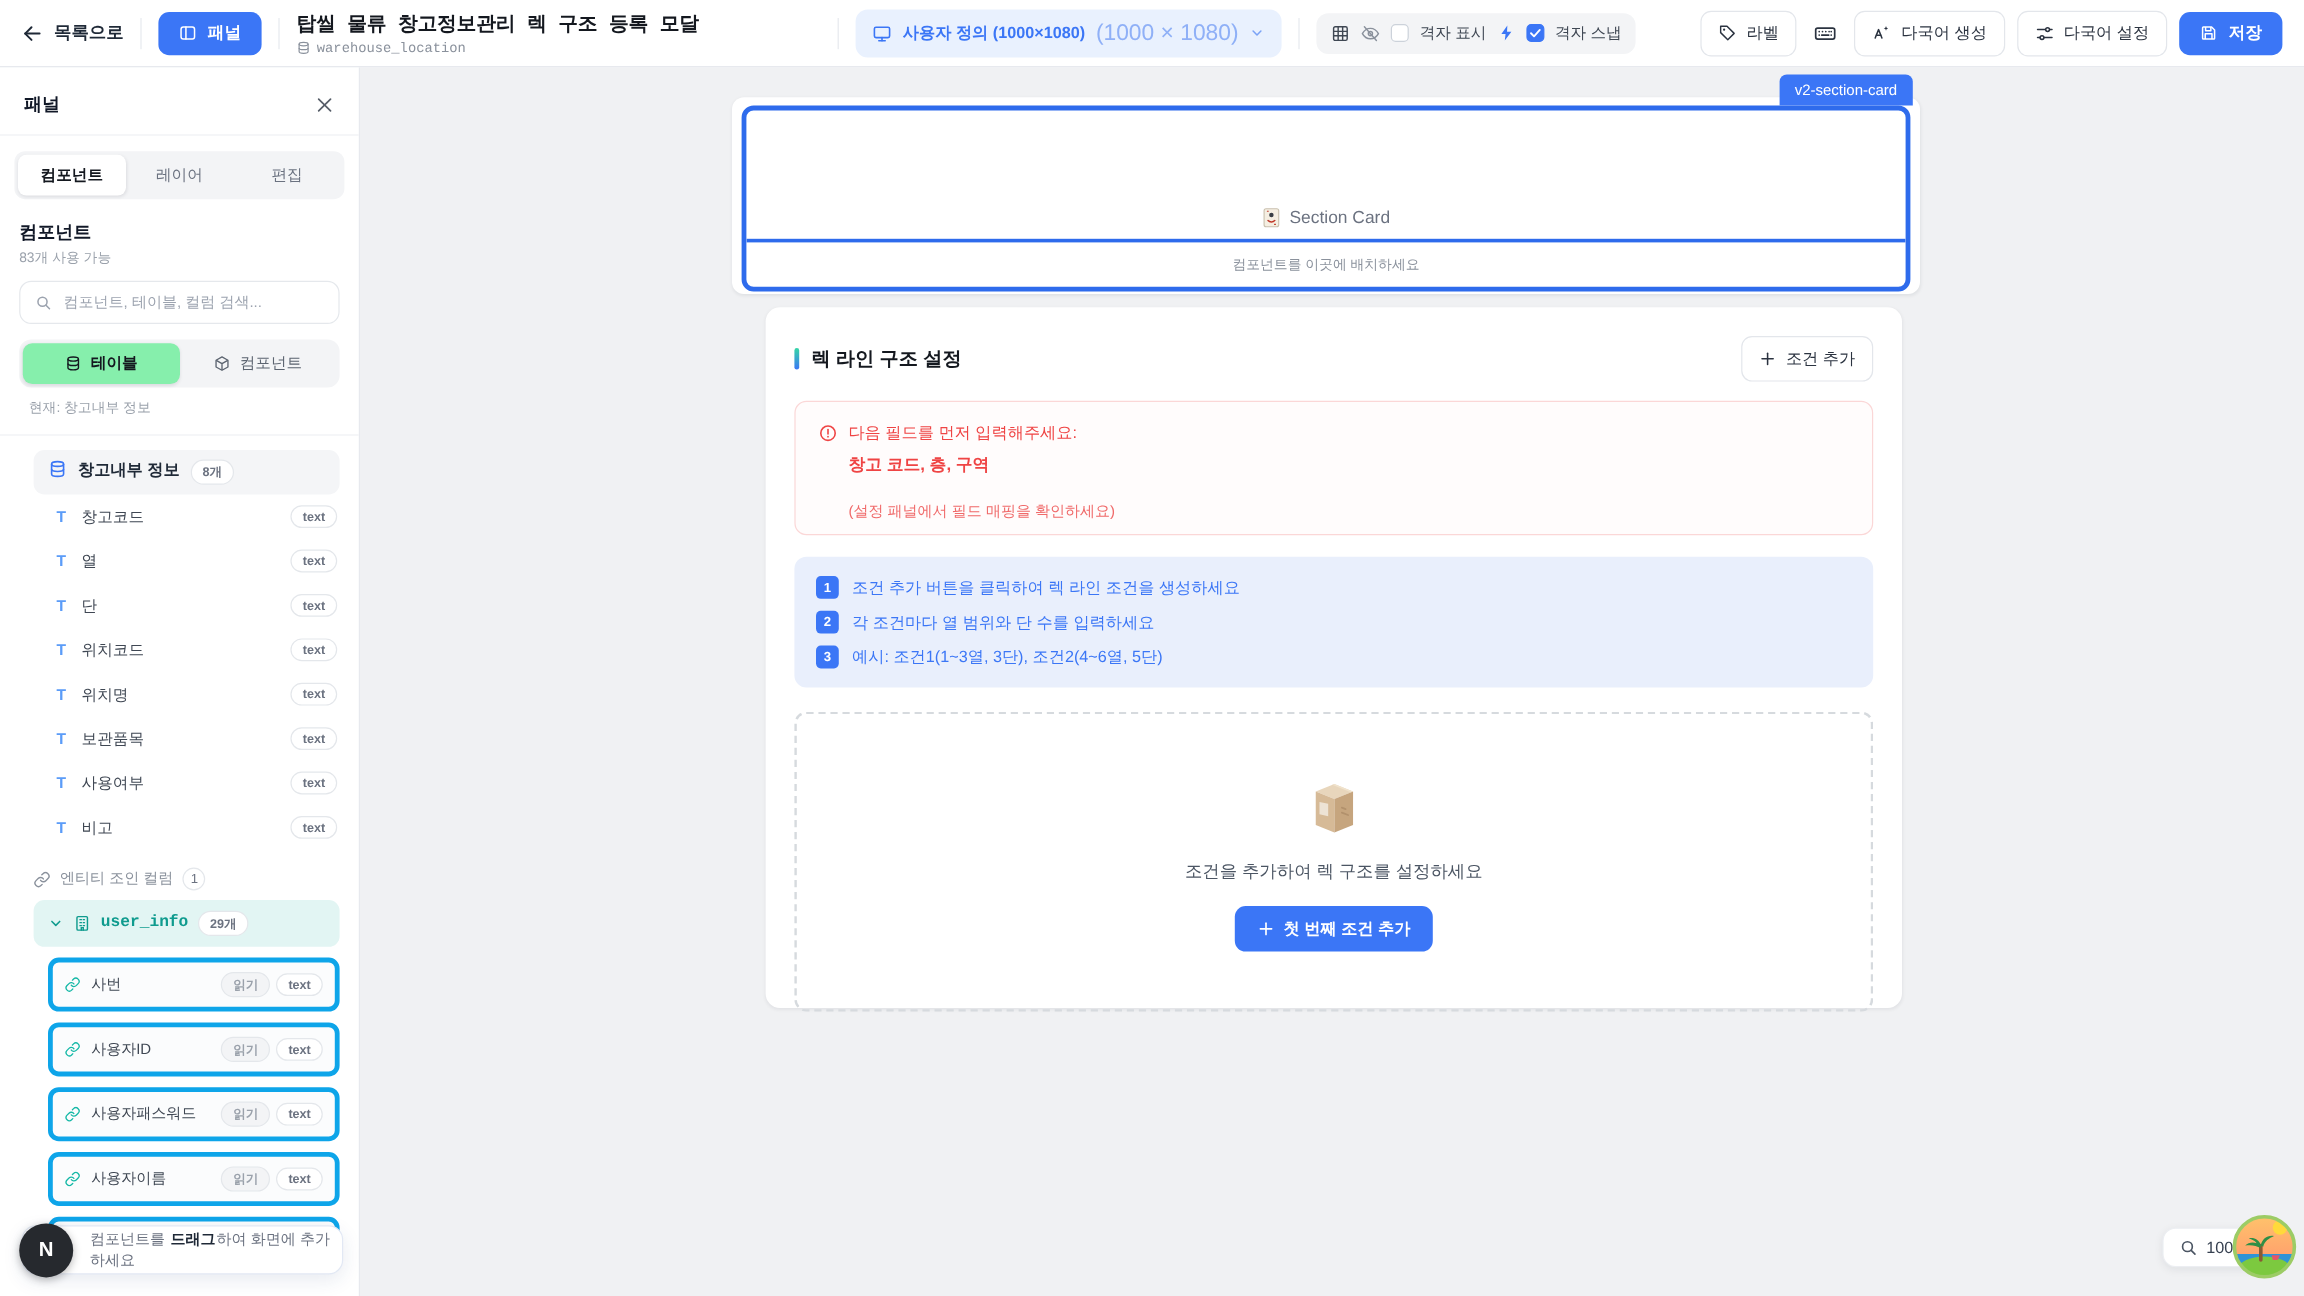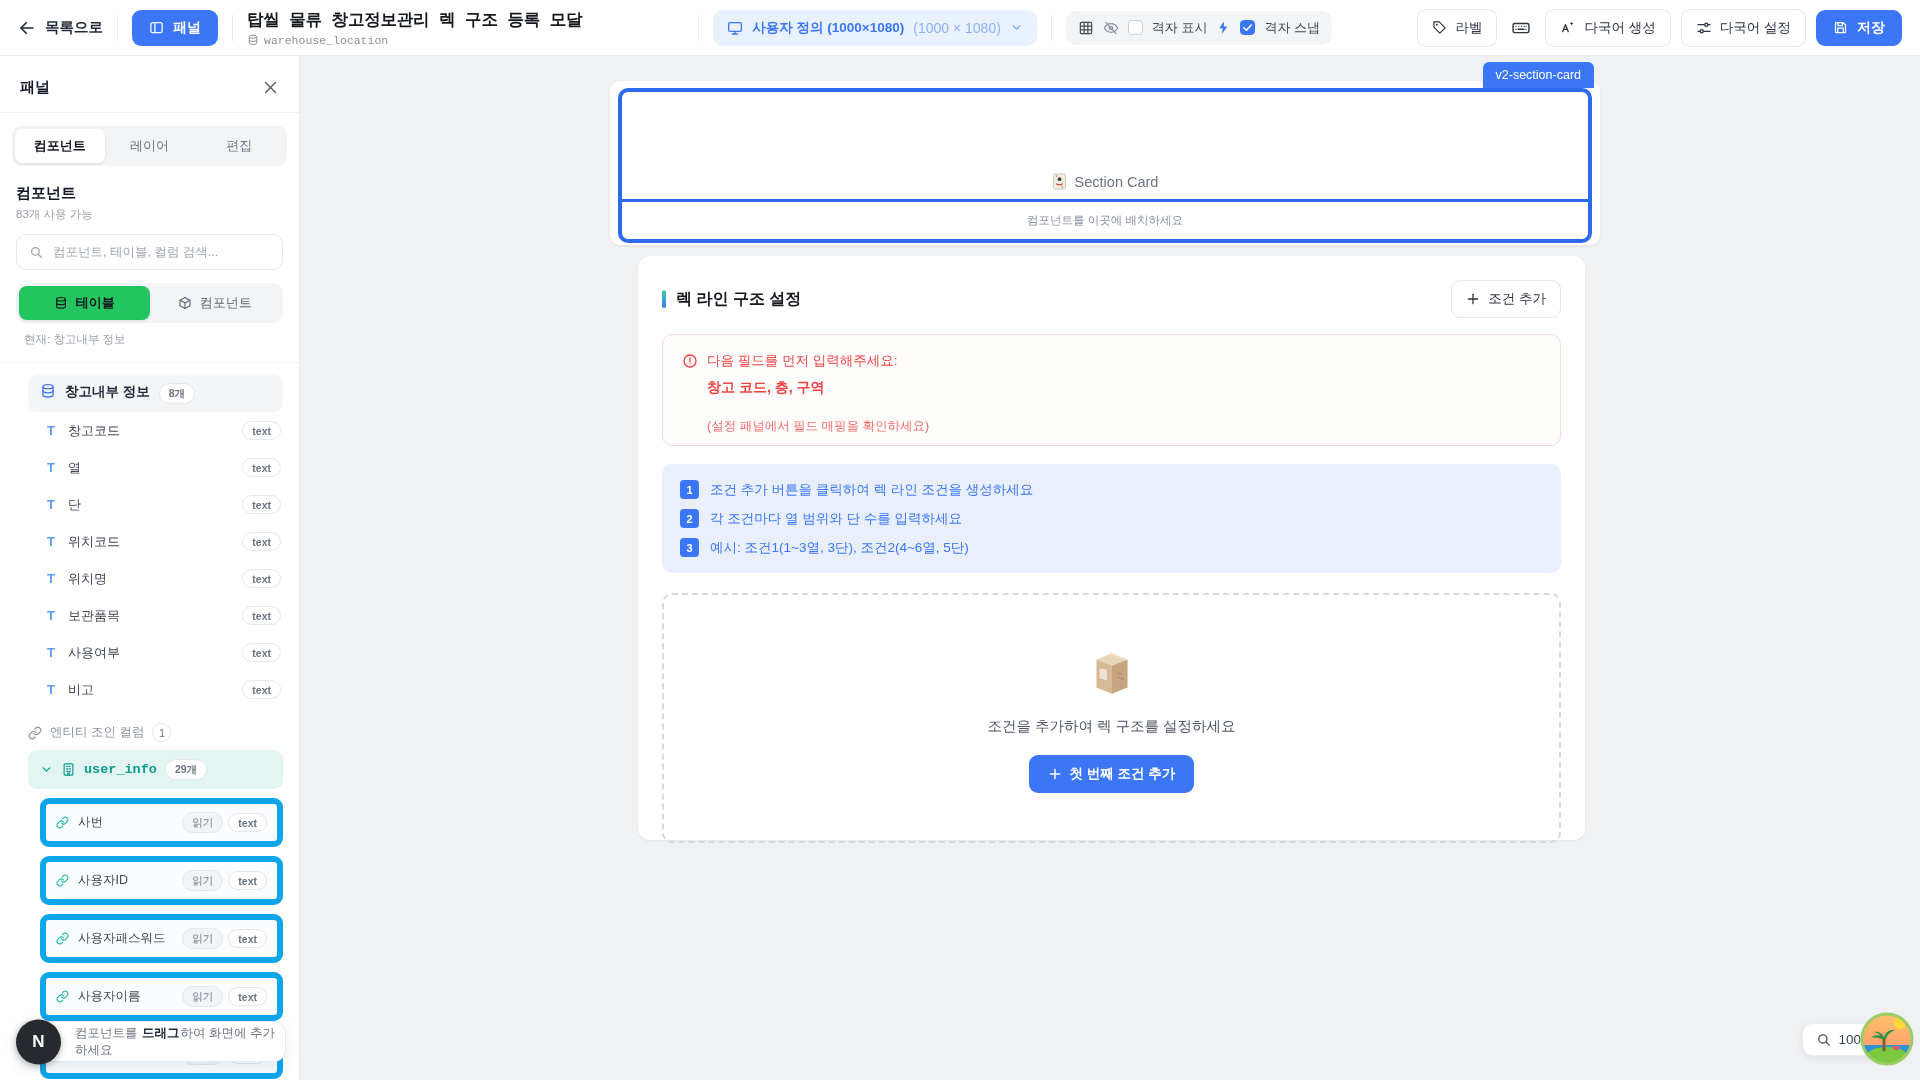--- a/index.html
+++ b/index.html
@@ -25,21 +25,21 @@
     border:none; border-radius:9px; padding:9px 17px; font-size:14px; font-weight:600; cursor:pointer;
     font-family:inherit;
   }
   .title-block { display:flex; flex-direction:column; gap:3px;font-family:Liberation Mono, monospace; }
   .page-title { font-size:16.5px; font-weight:700; color:#14181f; letter-spacing:-.2px; }
   .page-subtitle { display:flex; align-items:center; gap:5px; font-size:11.5px; color:#8a919c; }
   .viewport-pill {
     display:flex; align-items:center; gap:9px; background:#e9f1fe; border-radius:10px;
     padding:9px 14px; font-size:13.5px; color:#3b76f6; font-weight:600; cursor:pointer;
   }
-  .viewport-size { color:#8fb0f7; font-weight:500; font-size:14px; }
+  .viewport-size { color:#8fb0f7; font-weight:500; font-size:19px; }
   .grid-pill {
     display:flex; align-items:center; gap:9px; background:#f3f4f6; border-radius:10px;
     padding:8px 12px; font-size:13px; color:#3f4753;
   }
   .checkbox { width:15px; height:15px; border:1.5px solid #ccd2da; border-radius:4px; background:#fff; cursor:pointer; flex:none; }
   .checkbox.checked { background:#3b76f6; border-color:#3b76f6; display:flex; align-items:center; justify-content:center; }
   .tb-right { margin-left:auto; display:flex; align-items:center; gap:10px; }
   .btn-ghost {
     display:flex; align-items:center; gap:8px; border:1px solid #e3e6eb; border-radius:9px;
     padding:9px 14px; font-size:13.5px; color:#2b3340; background:#fff; cursor:pointer; font-family:inherit;
@@ -60,42 +60,42 @@
   .sb-comp-title { font-size:15px; font-weight:700; }
   .sb-comp-sub { font-size:11.5px; color:#9aa1ab; margin-top:4px; }
   .search {
     margin:12px 16px 0; display:flex; align-items:center; gap:8px;
     border:1px solid #e5e8ec; border-radius:10px; padding:9px 12px; background:#fff;
   }
   .search input { border:0; outline:0; font-size:12.5px; width:100%; color:#374151; font-family:inherit; background:transparent; }
   .search input::placeholder { color:#9ca3af; }
   .src-toggle { margin:13px 16px 0; background:#f3f4f6; border-radius:10px; padding:3px; display:flex; }
   .src-btn { flex:1; display:flex; align-items:center; justify-content:center; gap:8px; padding:8px 0; font-size:13px; color:#5c6470; border-radius:8px; cursor:pointer; }
-  .src-btn.active { background:#22c55e; color:#14181f; font-weight:600; box-shadow:0 1px 3px rgba(16,24,40,.10); }
+  .src-btn.active { background:#86efac; color:#14181f; font-weight:600; box-shadow:0 1px 3px rgba(16,24,40,.10); }
   .add-table {
     margin:20px 24px 0; border:1px solid #e5e8ec; border-radius:10px; padding:10px 14px;
     display:flex; align-items:center; gap:11px; font-size:13.5px; font-weight:600; color:#14181f;
     background:#fff; cursor:pointer;
   }
   .add-table .chev { margin-left:auto; }
   .current-table { margin:9px 24px 0; font-size:11.5px; color:#9aa1ab; }
   .sb-div { height:1px; background:#eef0f3; margin:15px 0 12px; }
   .table-group { margin:0 16px 0 28px; }
   .table-head { background:#f4f5f7; border-radius:9px; padding:8px 12px; display:flex; gap:9px; cursor:pointer; }
   .table-head-name { font-size:13.5px; font-weight:700; color:#1f2937; }
   .badge { font-size:10.5px; color:#6b7280; border:1px solid #e4e7eb; border-radius:999px; padding:2.5px 9px; background:#fff; font-weight:600; white-space:nowrap; }
   .badge.soft { background:#f3f4f6; color:#9aa1ab; }
   .field-row { display:flex; align-items:center; gap:10px; padding:9px 2px 9px 16px; font-size:13px; color:#3f4753; cursor:grab; }
   .field-row .badge { margin-left:auto; }
   .t-icon { font-weight:800; font-size:13px; color:#5b9cf8; width:14px; text-align:center; }
   .join-head { display:flex; align-items:center; gap:8px; margin:15px 16px 8px 28px; font-size:12.5px; color:#8a919c; }
   .join-count { border:1px solid #e4e7eb; border-radius:999px; min-width:19px; height:19px; display:flex; align-items:center; justify-content:center; font-size:11px; color:#6b7280; background:#fff; }
   .join-table { margin:0 16px 9px 28px; background:#e2f5f3; border-radius:9px; padding:9px 12px; display:flex; align-items:center; gap:8px; cursor:pointer; }
   .join-table-name { font-size:13.5px; font-weight:700; color:#0f9b8e; font-family:"Liberation Mono","DejaVu Sans Mono",monospace; }
-  .join-field { margin:0 16px 9px 40px; background:#fbfcfd; border:6px solid #0ea5e9; border-radius:9px; padding:8px 10px; display:flex; align-items:center; gap:9px; font-size:12.5px; color:#3f4753; cursor:grab; }
+  .join-field { margin:0 16px 9px 40px; background:#fbfcfd; border:4px solid #0ea5e9; border-radius:9px; padding:8px 10px; display:flex; align-items:center; gap:9px; font-size:12.5px; color:#3f4753; cursor:grab; }
   .join-field .badges { margin-left:auto; display:flex; gap:5px; align-items:center; }
   .toast {
     position:absolute; left:18px; bottom:18px; width:268px; height:41px; background:#fff;
     border:1px solid #e2e8f4; border-radius:12px; box-shadow:0 5px 16px rgba(30,60,120,.10);
     display:flex; align-items:center; font-size:12.5px; color:#6b7280; padding-left:56px; z-index:5;
   }
   .toast b { color:#1f2937; margin:0 1px; }
   .toast-logo {
     position:absolute; left:-3px; top:50%; transform:translateY(-50%); width:45px; height:45px;
     border-radius:50%; background:#26292e; color:#fff; display:flex; align-items:center; justify-content:center;

